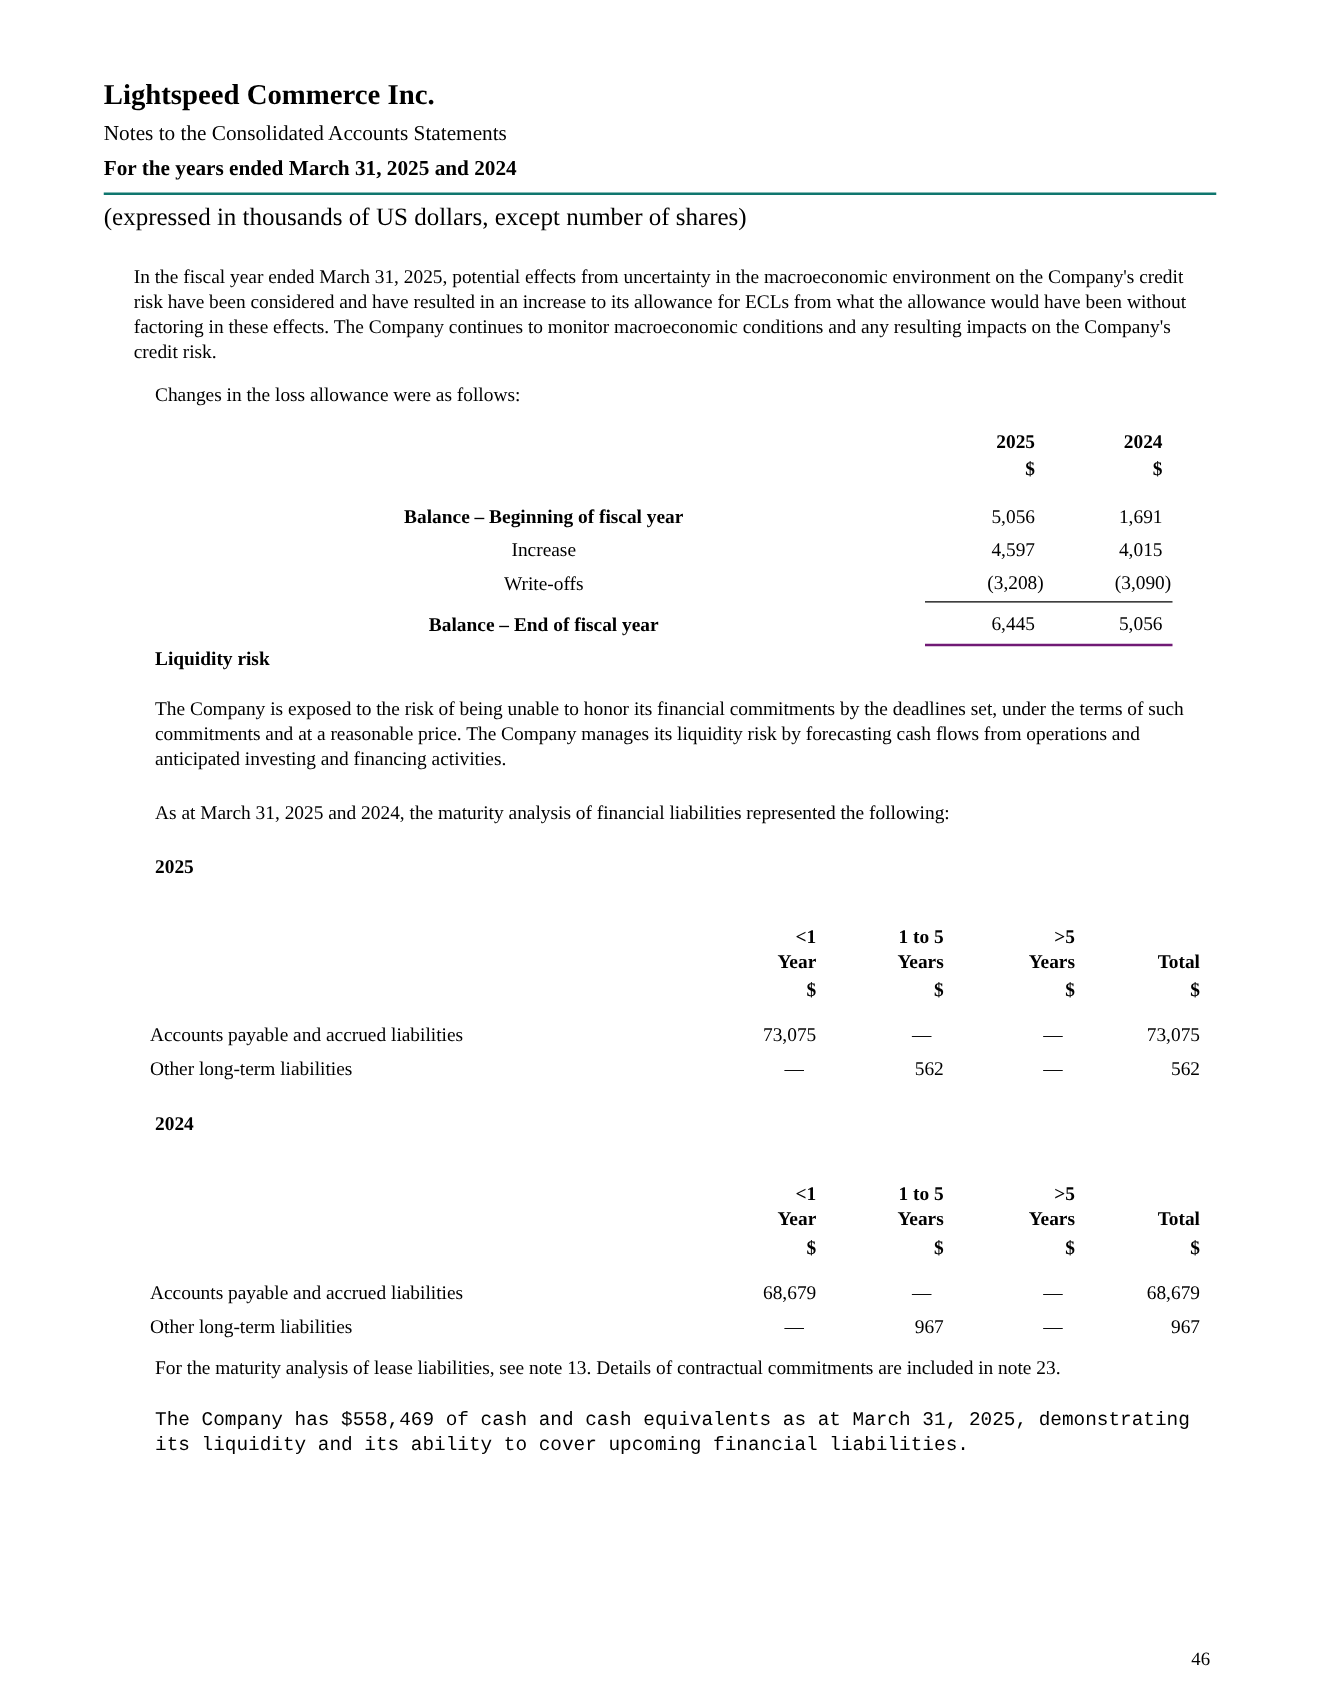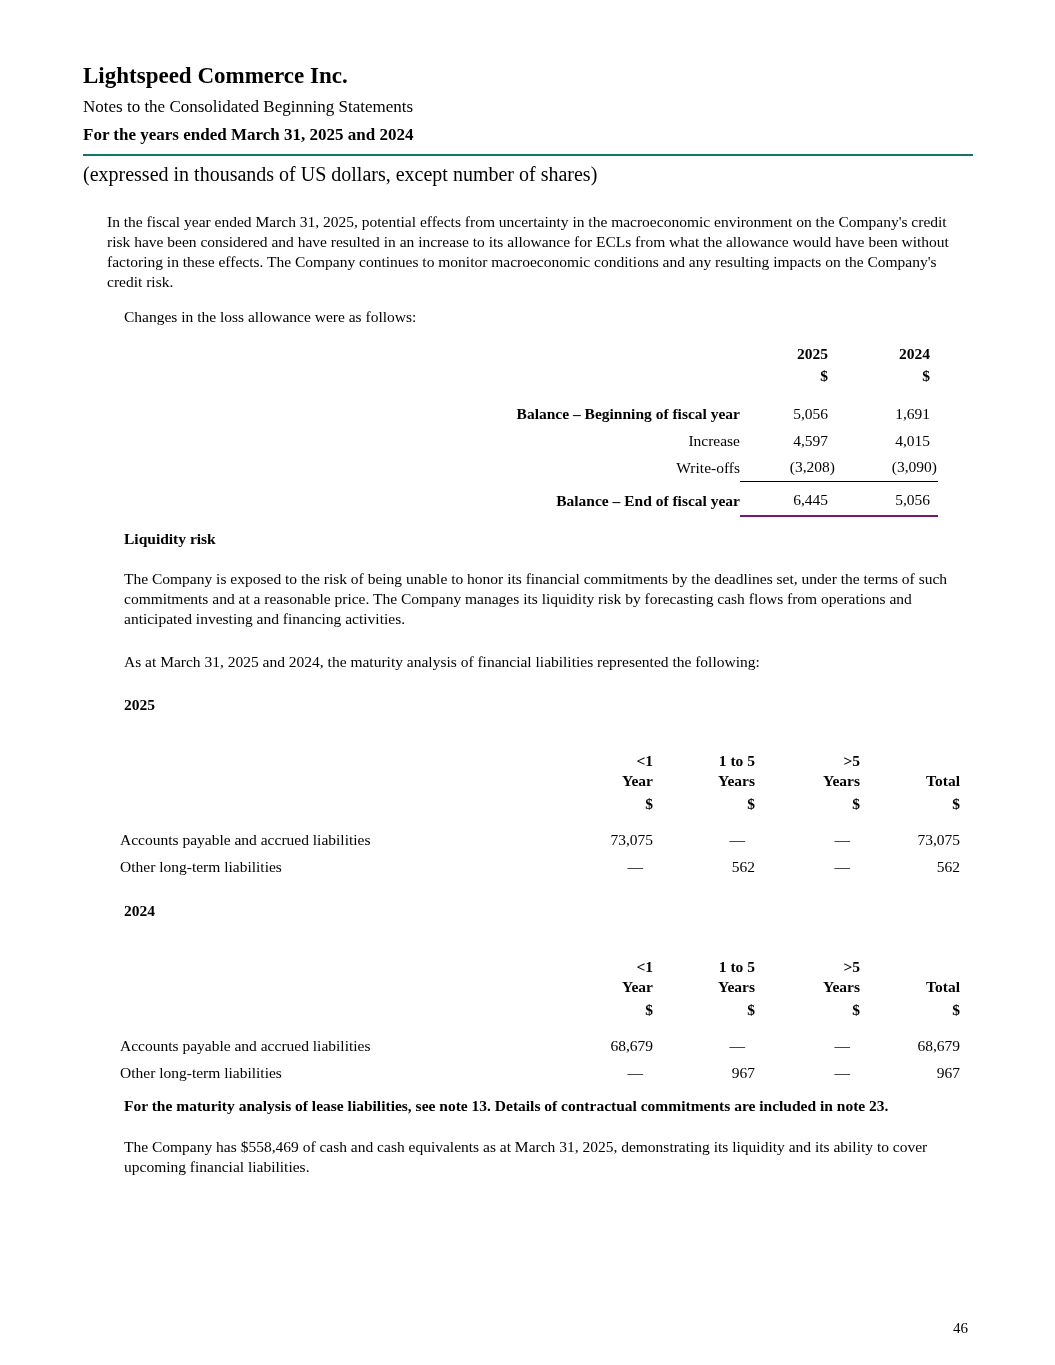--- a/index.html
+++ b/index.html
@@ -19,32 +19,32 @@
   .subtitle { font-size: 17px; line-height: 22px; margin-bottom: 6px; }
   .period { font-size: 17px; line-height: 22px; font-weight: bold; padding-bottom: 8px; border-bottom: 2px solid #0f766e; }
   .expressed { font-size: 20px; line-height: 20px; margin-top: 8px; }
 
   
   .body-text { font-size: 15.5px; line-height: 20px; margin-left: 41px; width: 850px; }
   .p1 { margin-top: 28px; margin-left: 24px; }
   .p2 { margin-top: 15px; }
   .p3 { margin-top: 20px; }
   .p4 { margin-top: 23px; }
-  .p5 { margin-top: 9px; font-weight: bold; }
-  .p6 { margin-top: 21px; }
-  .liq-heading { font-size: 15.5px; line-height: 21px; font-weight: bold; margin-left: 41px; margin-top: 11px; }
+  .p5 { margin-top: 9px; }
+  .p6 { margin-top: 21px; font-family: Liberation Mono, monospace; }
+  .liq-heading { font-size: 15.5px; line-height: 21px; font-weight: bold; margin-left: 41px; }
   .year-label { font-size: 15.5px; line-height: 21px; font-weight: bold; margin-left: 41px; }
   .y2025 { margin-top: 22px; }
   .y2024 { margin-top: 19px; }
 
   
   table { border-collapse: collapse; table-layout: fixed; }
   .loss-table { margin-left: 47px; margin-top: 16px; width: 808px; font-size: 15.5px; }
   .loss-table th, .loss-table td { font-weight: normal; vertical-align: bottom; }
-  .loss-table .lbl { text-align: right; }
+  .loss-table .lbl { text-align: center; }
   .loss-table .num { text-align: right; padding-right: 8px; }
   .loss-table .yr { font-weight: bold; line-height: 22px; }
   .loss-table .cur { font-weight: bold; line-height: 22px; padding-bottom: 14px; }
   .loss-table tbody td { padding-top: 3px; padding-bottom: 3.5px; line-height: 20px; }
   .loss-table .bold { font-weight: bold; }
   .loss-table .paren { padding-right: 1px; }
   .loss-table .rule-below { border-bottom: 1px solid #000; }
   .loss-table tr.total-row td { padding-top: 8px; padding-bottom: 5px; }
   .loss-table tr.total-row td.num { border-bottom: 2px solid #701a75; }
 
@@ -62,21 +62,21 @@
   
   .page-number { position: absolute; right: 87px; bottom: 27px; font-size: 15px; line-height: 20px; }
 </style>
 </head>
 <body>
 
 <div class="page">
 
   <header>
     <h1 class="company">Lightspeed Commerce Inc.</h1>
-    <div class="subtitle">Notes to the Consolidated Beginning Statements</div>
+    <div class="subtitle">Notes to the Consolidated Accounts Statements</div>
     <div class="period">For the years ended March 31, 2025 and 2024</div>
     <div class="expressed">(expressed in thousands of US dollars, except number of shares)</div>
   </header>
 
   <main>
 
     <p class="body-text p1">In the fiscal year ended March 31, 2025, potential effects from uncertainty in the macroeconomic environment on the Company's credit risk have been considered and have resulted in an increase to its allowance for ECLs from what the allowance would have been without factoring in these effects. The Company continues to monitor macroeconomic conditions and any resulting impacts on the Company's credit risk.</p>
 
     <p class="body-text p2">Changes in the loss allowance were as follows:</p>
 

